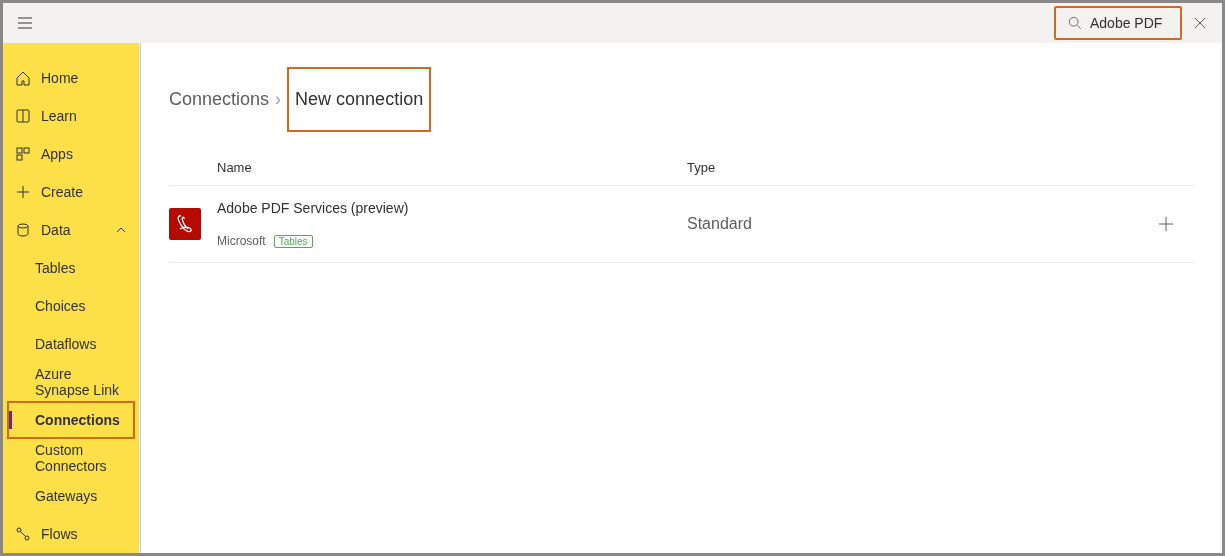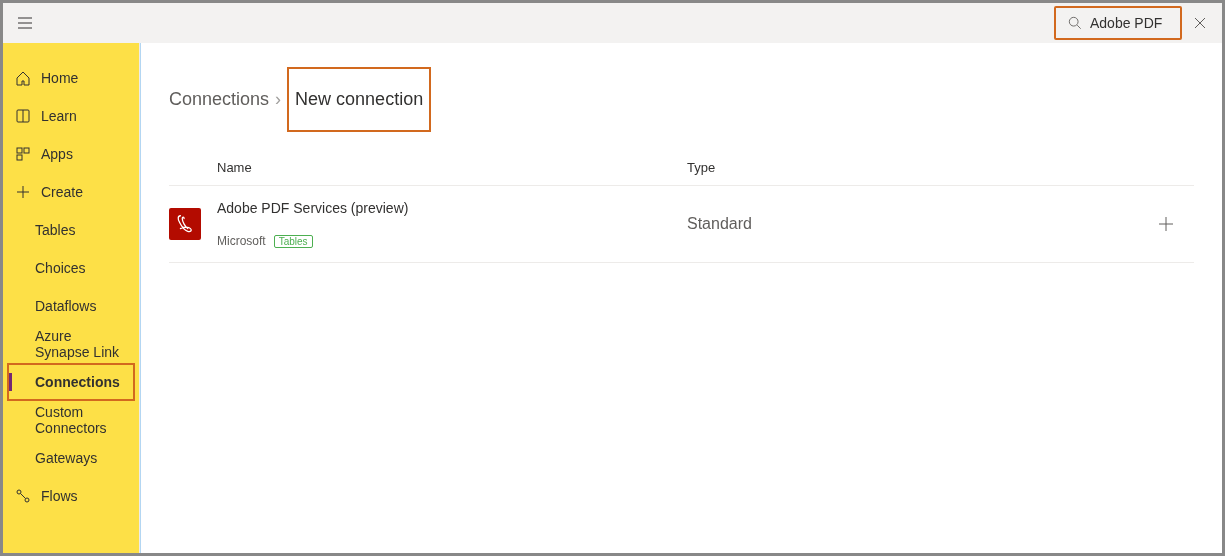--- a/index.html
+++ b/index.html
@@ -103,20 +103,34 @@
           </span>
         <span class="label">Apps</span>
       </div>
       <div class="nav-item">
         <span class="icon">
             <svg width="16" height="16" viewBox="0 0 16 16">
               <path d="M8 2v12M2 8h12" stroke="#323130" stroke-width="1"></path>
             </svg>
           </span>
         <span class="label">Create</span>
+      </div>
+      <div class="nav-item">
+        <span class="icon">
+            <svg width="16" height="16" viewBox="0 0 16 16">
+              <ellipse cx="8" cy="4" rx="5" ry="2" fill="none" stroke="#323130" stroke-width="1"></ellipse>
+              <path d="M3 4v8c0 1.1 2.2 2 5 2s5-.9 5-2V4" fill="none" stroke="#323130" stroke-width="1"></path>
+            </svg>
+          </span>
+        <span class="label">Data</span>
+        <span class="chev">
+            <svg width="12" height="12" viewBox="0 0 12 12">
+              <path d="M2 8l4-4 4 4" fill="none" stroke="#323130" stroke-width="1"></path>
+            </svg>
+          </span>
       </div>
 
       <div class="sub-item">
           <span>Tables</span>
         </div>
       <div class="sub-item">
           <span>Choices</span>
         </div>
       <div class="sub-item">
           <span>Dataflows</span>

